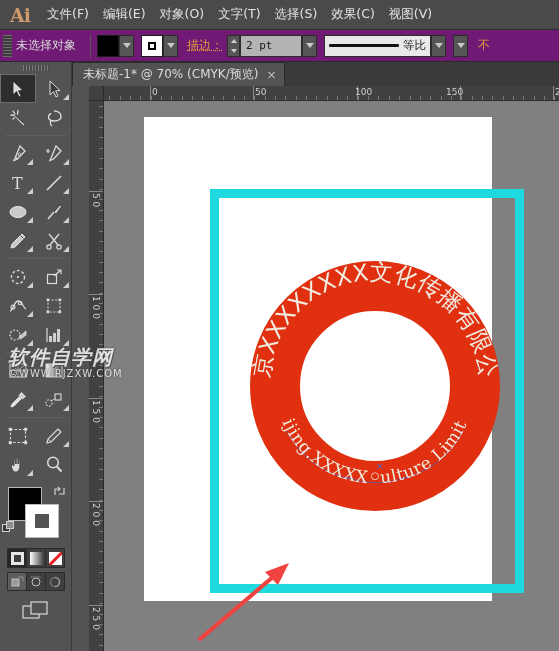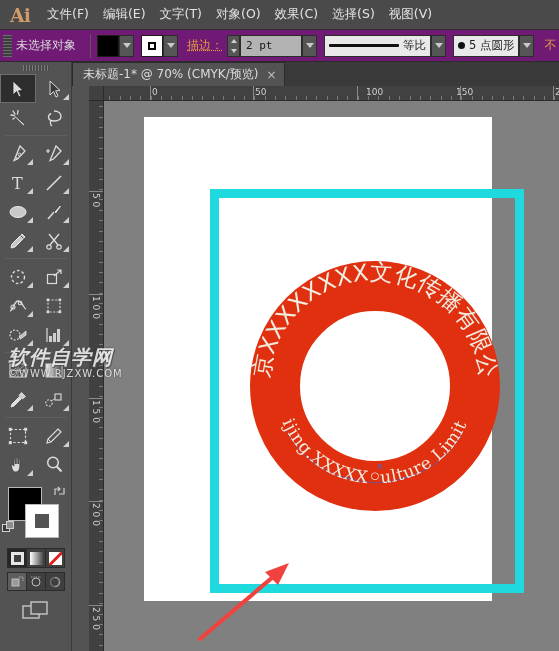--- a/index.html
+++ b/index.html
@@ -287,24 +287,24 @@
 </style>
 </head>
 <body>
 
 <div id="app">
 
   <div class="menubar">
     <div class="ai-logo">Ai</div>
     <div class="menu-item">文件(F)</div>
     <div class="menu-item">编辑(E)</div>
+    <div class="menu-item">对象(O)</div>
     <div class="menu-item">文字(T)</div>
-    <div class="menu-item">对象(O)</div>
+    <div class="menu-item">选择(S)</div>
     <div class="menu-item">效果(C)</div>
-    <div class="menu-item">选择(S)</div>
     <div class="menu-item">视图(V)</div>
   </div>
 
   <div class="controlbar">
     <div class="grip"></div>
     <div class="cb-label">未选择对象</div>
     <div class="cb-sep"></div>
 
     <div class="swatch-box"></div>
     <div class="dd-btn">
@@ -336,24 +336,20 @@
 
     <div class="combo">
       <span class="profile-line"></span>
       <span>等比</span>
     </div>
     <div class="dd-btn">
       <span class="caret"></span>
     </div>
     <div style="width:7px;flex:0 0 auto"></div>
 
-    <div class="combo">
-      <span class="brush-dot"></span>
-      <span>5 点圆形</span>
-    </div>
     <div class="dd-btn">
       <span class="caret"></span>
     </div>
     <div style="width:5px;flex:0 0 auto"></div>
     <div class="cb-tail">不</div>
   </div>
 
   <div class="tabbar">
     <div class="doc-tab">
       <span class="doc-tab-title">未标题-1* @ 70% (CMYK/预览)</span>
@@ -675,23 +671,23 @@
       <div class="tick tick-h" style="left: 409px;"></div>
       <div class="tick tick-h" style="left: 419px;"></div>
       <div class="tick tick-h" style="left: 430px;"></div>
       <div class="tick tick-h" style="left: 440px;"></div>
       <div class="tick tick-h" style="left: 450px;"></div>
       <div class="tick tick-h major" style="left: 46px;"></div>
       <div class="rlab-h" style="left: 48px;">0</div>
       <div class="tick tick-h major" style="left: 149px;"></div>
       <div class="rlab-h" style="left: 151px;">50</div>
       <div class="tick tick-h major" style="left: 253px;"></div>
-      <div class="rlab-h" style="left: 262px;">100</div>
+      <div class="rlab-h" style="left: 251px;">100</div>
       <div class="tick tick-h major" style="left: 356px;"></div>
-      <div class="rlab-h" style="left: 352px; text-align: center;">150</div>
+      <div class="rlab-h" style="left: 342px; text-align: center;">150</div>
       <div class="tick tick-h major" style="left: 449px;"></div>
       <div class="rlab-h" style="left: 451px;">200</div>
     </div>
 
   <div class="ruler-v" id="rv">
       <div class="tick tick-v" style="top: 5px;"></div>
       <div class="tick tick-v" style="top: 16px;"></div>
       <div class="tick tick-v" style="top: 26px;"></div>
       <div class="tick tick-v" style="top: 36px;"></div>
       <div class="tick tick-v" style="top: 47px;"></div>

